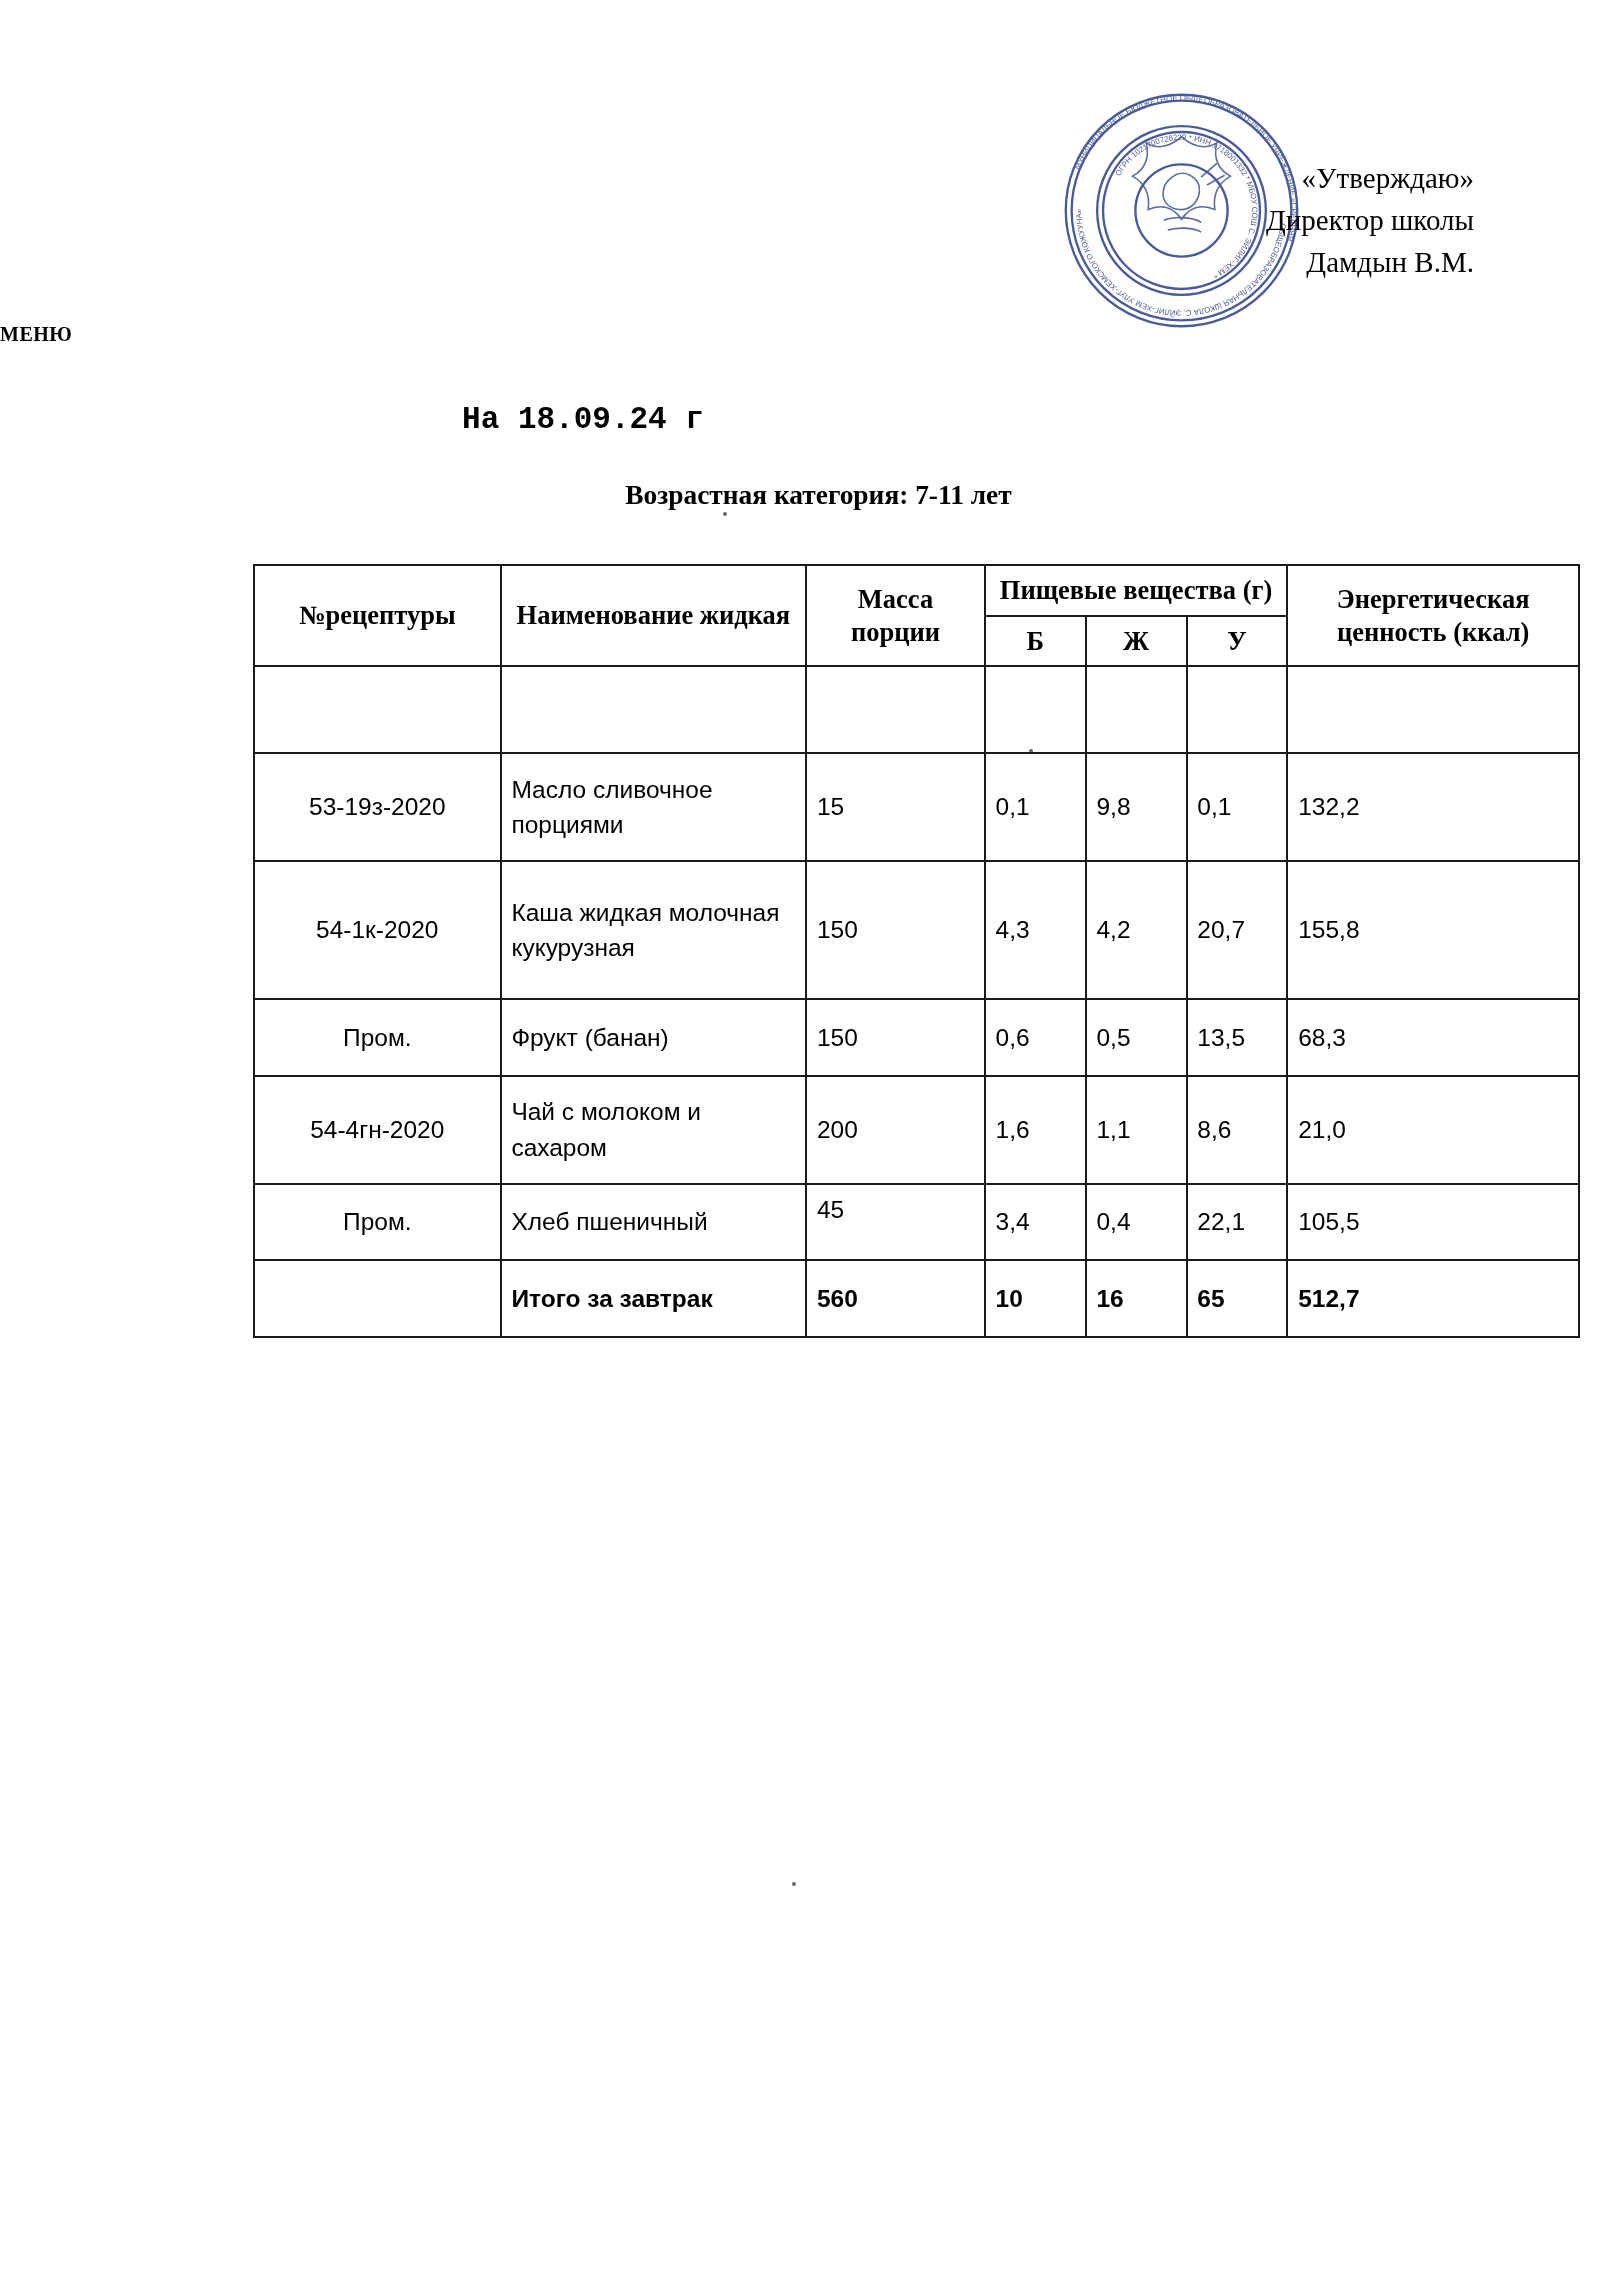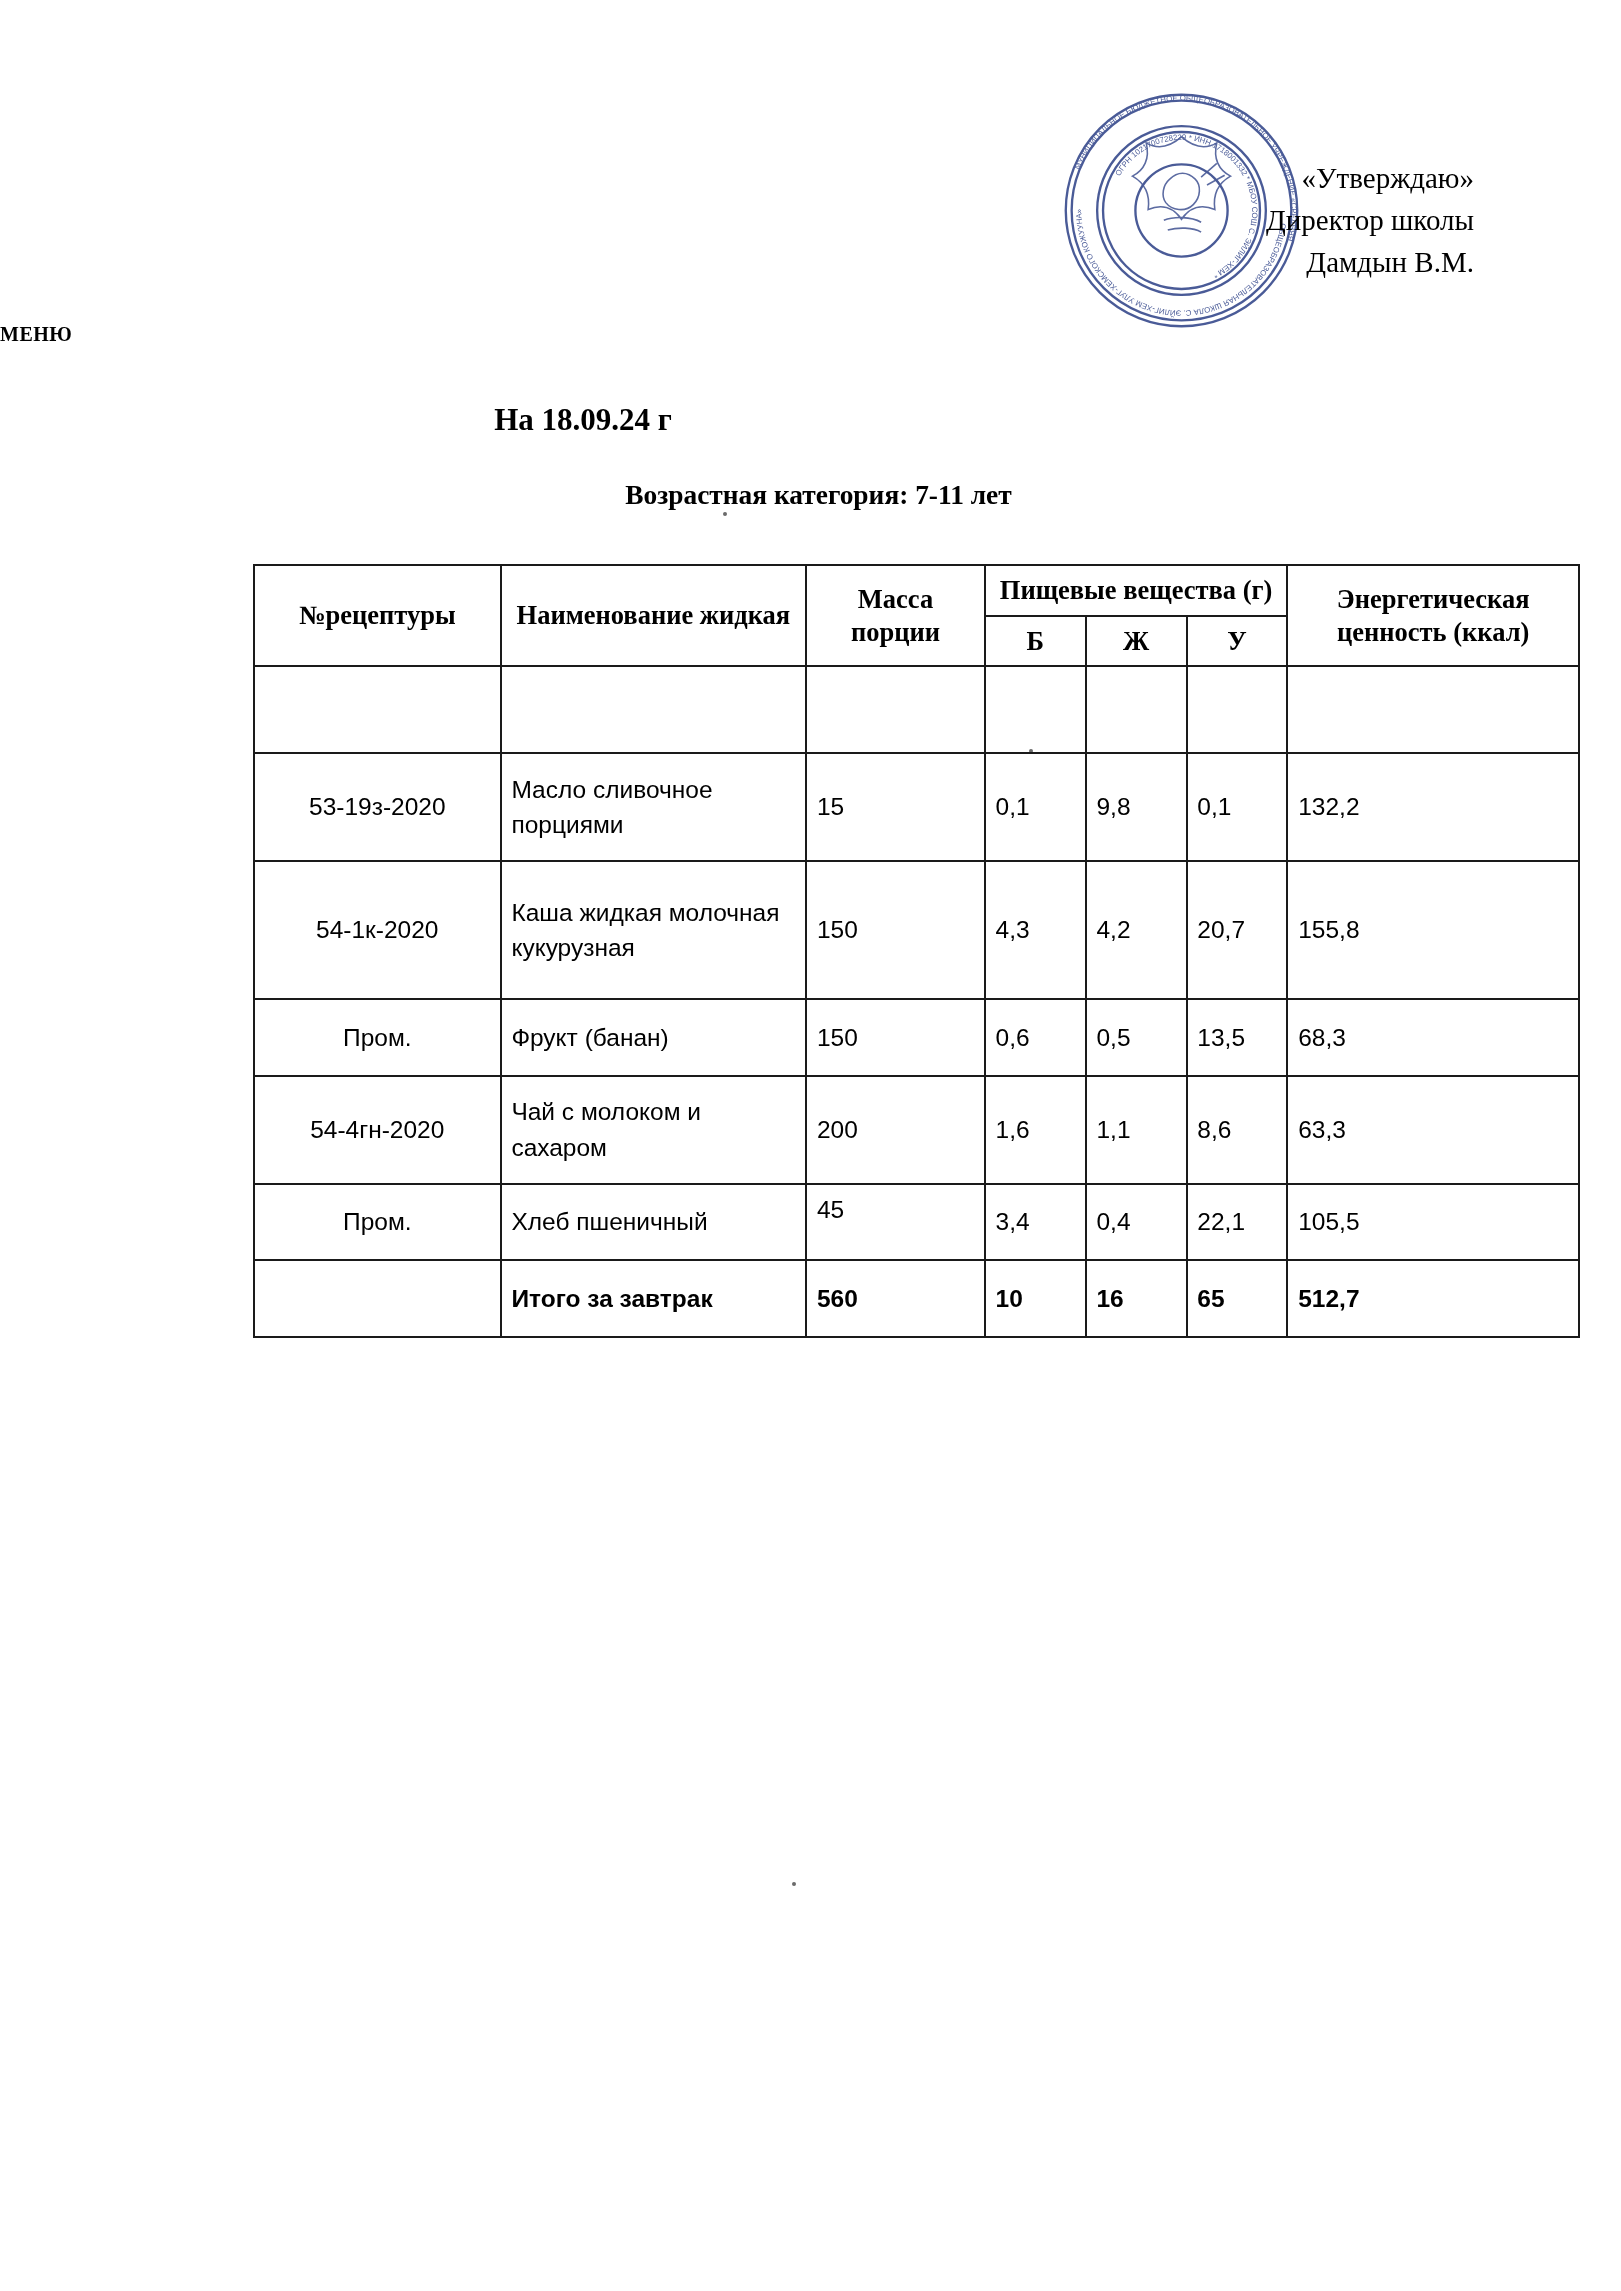--- a/index.html
+++ b/index.html
@@ -58,20 +58,21 @@
     letter-spacing: 0.5px;
   }
   .title-date {
     position: absolute;
     top: 402px;
     left: 0;
     width: 1166px;
     text-align: center;
     font-size: 31px;
     font-weight: bold;
+    font-family: Liberation Mono, monospace;
   }
   .title-age {
     position: absolute;
     top: 480px;
     left: 8px;
     width: 1621px;
     text-align: center;
     font-size: 27.4px;
     font-weight: bold;
   }
@@ -252,21 +253,21 @@
         <td class="c-energy">68,3</td>
       </tr>
 
       <tr style="height:108px;">
         <td class="c-recipe">54-4гн-2020</td>
         <td class="c-dish">Чай с молоком и сахаром</td>
         <td class="c-mass">200</td>
         <td class="c-b">1,6</td>
         <td class="c-z">1,1</td>
         <td class="c-u">8,6</td>
-        <td class="c-energy">63,3</td>
+        <td class="c-energy">21,0</td>
       </tr>
 
       <tr style="height:67px;">
         <td class="c-recipe">Пром.</td>
         <td class="c-dish">Хлеб пшеничный</td>
         <td class="c-mass" style="vertical-align:top;">45</td>
         <td class="c-b">3,4</td>
         <td class="c-z">0,4</td>
         <td class="c-u">22,1</td>
         <td class="c-energy">105,5</td>

